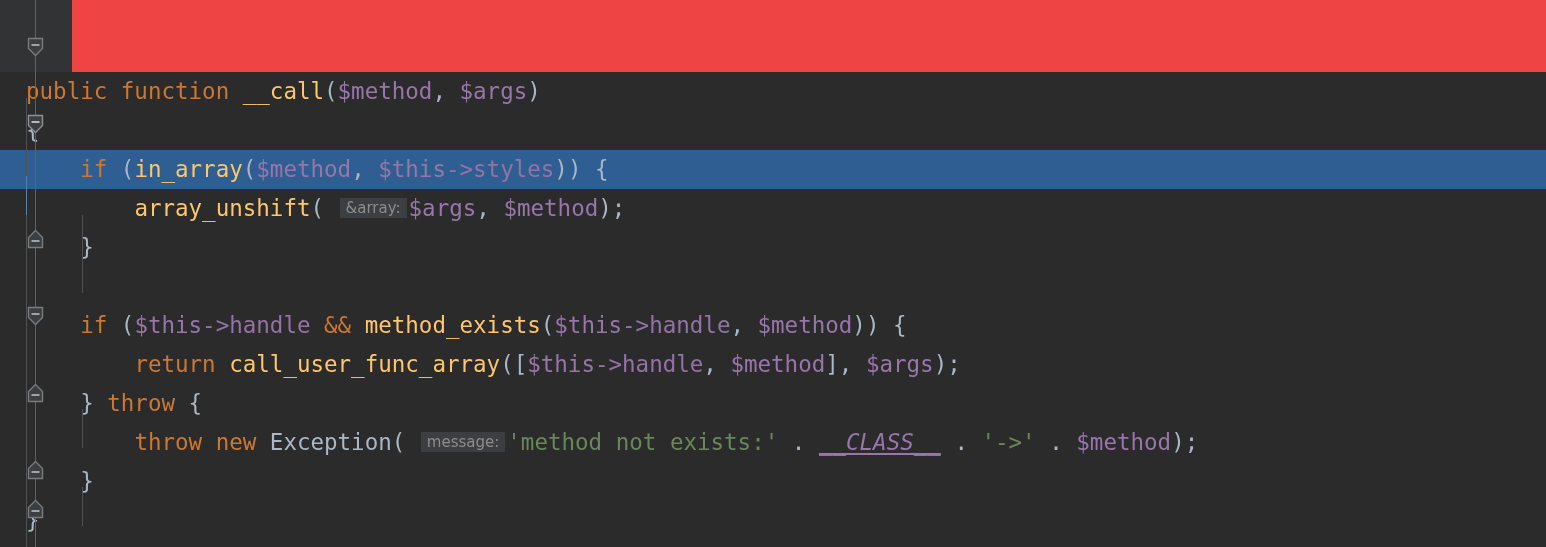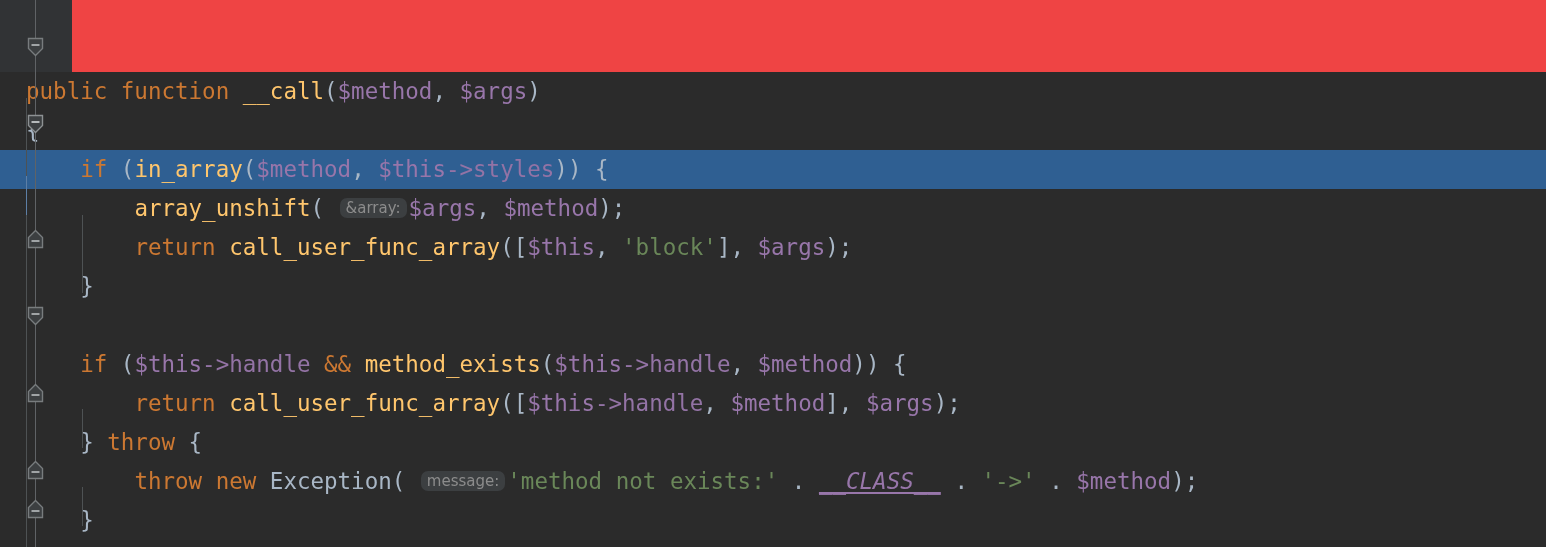--- a/index.html
+++ b/index.html
@@ -112,21 +112,21 @@
 
   
   .hint {
     display: inline-block;
     background: #3c3f41;
     color: #8c8c8c;
     font-family: "DejaVu Sans", sans-serif;
     font-size: 15px;
     line-height: 20px;
     height: 20px;
-    border-radius: 7px;
+    border-radius: 1px;
     padding: 0 6px;
     margin: 0 2px;
     vertical-align: 3px;
     letter-spacing: 0;
   }
 </style>
 </head>
 <body>
 
 <div id="editor">
@@ -195,21 +195,20 @@
     </div>
 
     <div class="line"><span class="kw">public</span> <span class="kw">function</span> <span class="fn">__call</span><span class="punc">(</span><span class="var">$method</span><span class="punc">,</span> <span class="var">$args</span><span class="punc">)</span></div>
 
     <div class="line"><span class="punc">{</span></div>
 
     <div class="line selected">    <span class="kw">if</span> <span class="punc">(</span><span class="fn">in_array</span><span class="punc">(</span><span class="var">$method</span><span class="punc">,</span> <span class="var">$this</span><span class="prop">-&gt;</span><span class="prop">styles</span><span class="punc">)</span><span class="punc">)</span> <span class="punc">{</span></div>
 
     <div class="line">        <span class="fn">array_unshift</span><span class="punc">(</span> <span class="hint">&amp;array:</span><span class="var">$args</span><span class="punc">,</span> <span class="var">$method</span><span class="punc">)</span><span class="punc">;</span></div>
 
-    <div class="line">        <span class="kw">return</span> <span class="fn">call_user_func_array</span><span class="punc">(</span><span class="punc">[</span><span class="var">$this</span><span class="punc">,</span> <span class="str">'block'</span><span class="punc">]</span><span class="punc">,</span> <span class="var">$args</span><span class="punc">)</span><span class="punc">;</span></div>
 
     <div class="line">    <span class="punc">}</span></div>
 
     <div class="line"> </div>
 
     <div class="line">    <span class="kw">if</span> <span class="punc">(</span><span class="var">$this</span><span class="prop">-&gt;</span><span class="prop">handle</span> <span class="kw">&amp;&amp;</span> <span class="fn">method_exists</span><span class="punc">(</span><span class="var">$this</span><span class="prop">-&gt;</span><span class="prop">handle</span><span class="punc">,</span> <span class="var">$method</span><span class="punc">)</span><span class="punc">)</span> <span class="punc">{</span></div>
 
     <div class="line">        <span class="kw">return</span> <span class="fn">call_user_func_array</span><span class="punc">(</span><span class="punc">[</span><span class="var">$this</span><span class="prop">-&gt;</span><span class="prop">handle</span><span class="punc">,</span> <span class="var">$method</span><span class="punc">]</span><span class="punc">,</span> <span class="var">$args</span><span class="punc">)</span><span class="punc">;</span></div>
 
     <div class="line">    <span class="punc">}</span> <span class="kw">throw</span> <span class="punc">{</span></div>

